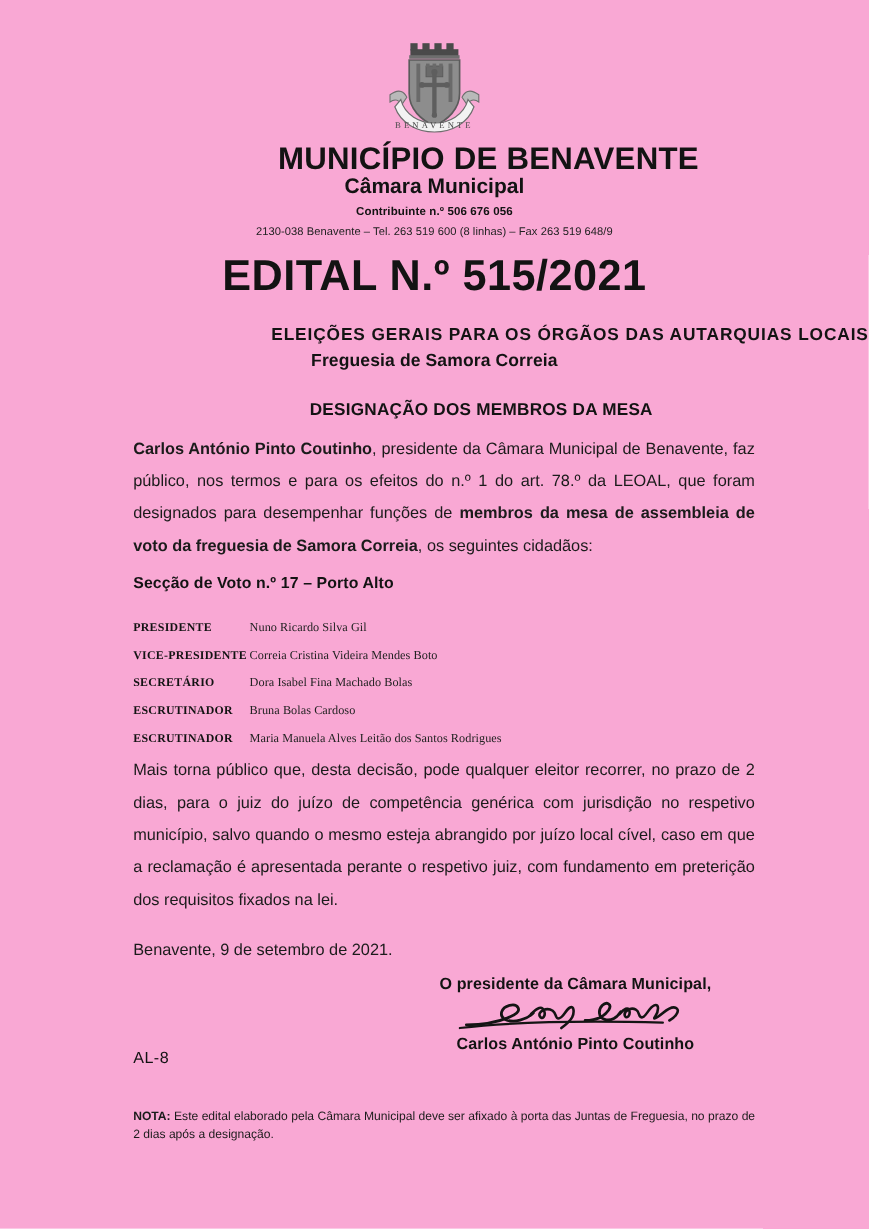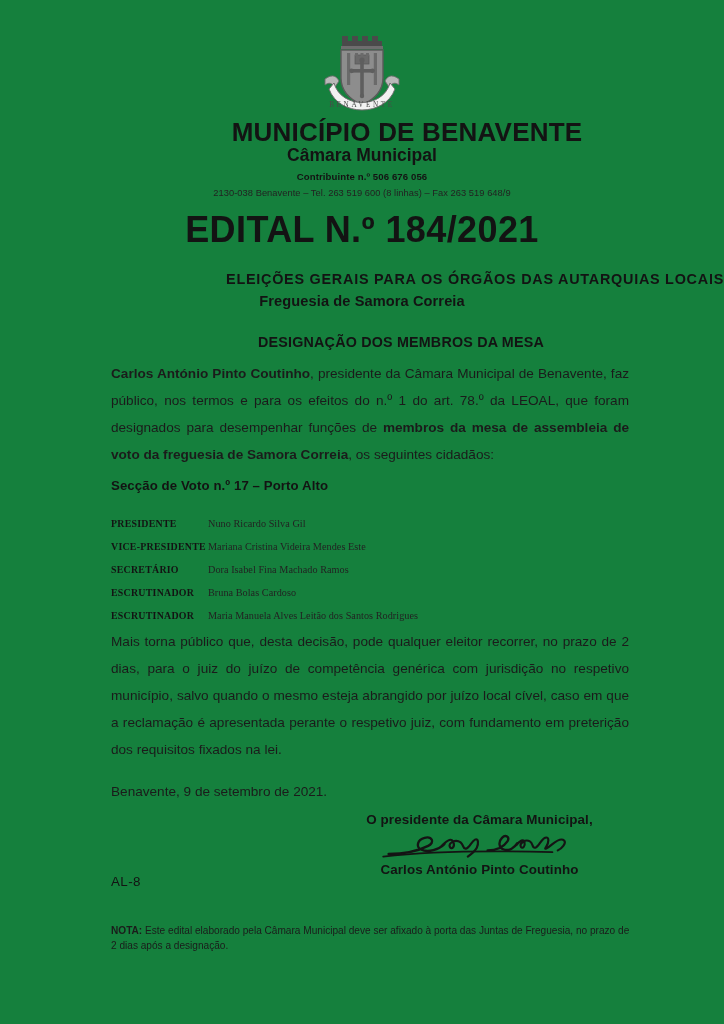--- a/index.html
+++ b/index.html
@@ -13,21 +13,21 @@
     height: 1024px;
     overflow: hidden;
     font-family: "Liberation Sans", sans-serif;
     color: #131313;
     position: relative;
   }
   .page {
     position: relative;
     width: 724px;
     height: 1024px;
-    background: #15803d;
+    background: #f9a8d4;
     box-sizing: border-box;
   }
 
   
   .emblem-wrap {
     position: absolute;
     left: 0;
     top: 33px;
     width: 724px;
     display: flex;
@@ -279,42 +279,42 @@
         <text x="43" y="74" font-family="Liberation Serif, serif" font-size="7.2" fill="#4a4a4a" text-anchor="middle" letter-spacing="2.6">BENAVENTE</text>
       </svg>
     </div>
   </div>
 
   <div class="org-name">MUNICÍPIO DE BENAVENTE</div>
   <div class="org-sub">Câmara Municipal</div>
   <div class="org-nif">Contribuinte n.º 506 676 056</div>
   <div class="org-addr">2130-038 Benavente – Tel. 263 519 600 (8 linhas) – Fax 263 519 648/9</div>
 
-  <div class="edital-title">EDITAL N.º 184/2021</div>
+  <div class="edital-title">EDITAL N.º 515/2021</div>
 
   <div class="subtitle-1">ELEIÇÕES GERAIS PARA OS ÓRGÃOS DAS AUTARQUIAS LOCAIS</div>
   <div class="subtitle-2">Freguesia de Samora Correia</div>
   <div class="subtitle-3">DESIGNAÇÃO DOS MEMBROS DA MESA</div>
 
   <div class="body-para" id="para1"><b>Carlos António Pinto Coutinho</b><span>, presidente da Câmara Municipal de Benavente, faz público, nos termos e para os efeitos do n.º 1 do art. 78.º da LEOAL, que foram designados para desempenhar funções de </span><b>membros da mesa de assembleia de voto da freguesia de Samora Correia</b><span>, os seguintes cidadãos:</span></div>
 
   <div class="secao-title">Secção de Voto n.º 17 – Porto Alto</div>
 
   <div class="members">
     <div class="member-row">
       <div class="member-role">PRESIDENTE</div>
       <div class="member-name">Nuno Ricardo Silva Gil</div>
     </div>
     <div class="member-row">
       <div class="member-role">VICE-PRESIDENTE</div>
-      <div class="member-name">Mariana Cristina Videira Mendes Este</div>
+      <div class="member-name">Correia Cristina Videira Mendes Boto</div>
     </div>
     <div class="member-row">
       <div class="member-role">SECRETÁRIO</div>
-      <div class="member-name">Dora Isabel Fina Machado Ramos</div>
+      <div class="member-name">Dora Isabel Fina Machado Bolas</div>
     </div>
     <div class="member-row">
       <div class="member-role">ESCRUTINADOR</div>
       <div class="member-name">Bruna Bolas Cardoso</div>
     </div>
     <div class="member-row">
       <div class="member-role">ESCRUTINADOR</div>
       <div class="member-name">Maria Manuela Alves Leitão dos Santos Rodrigues</div>
     </div>
   </div>

